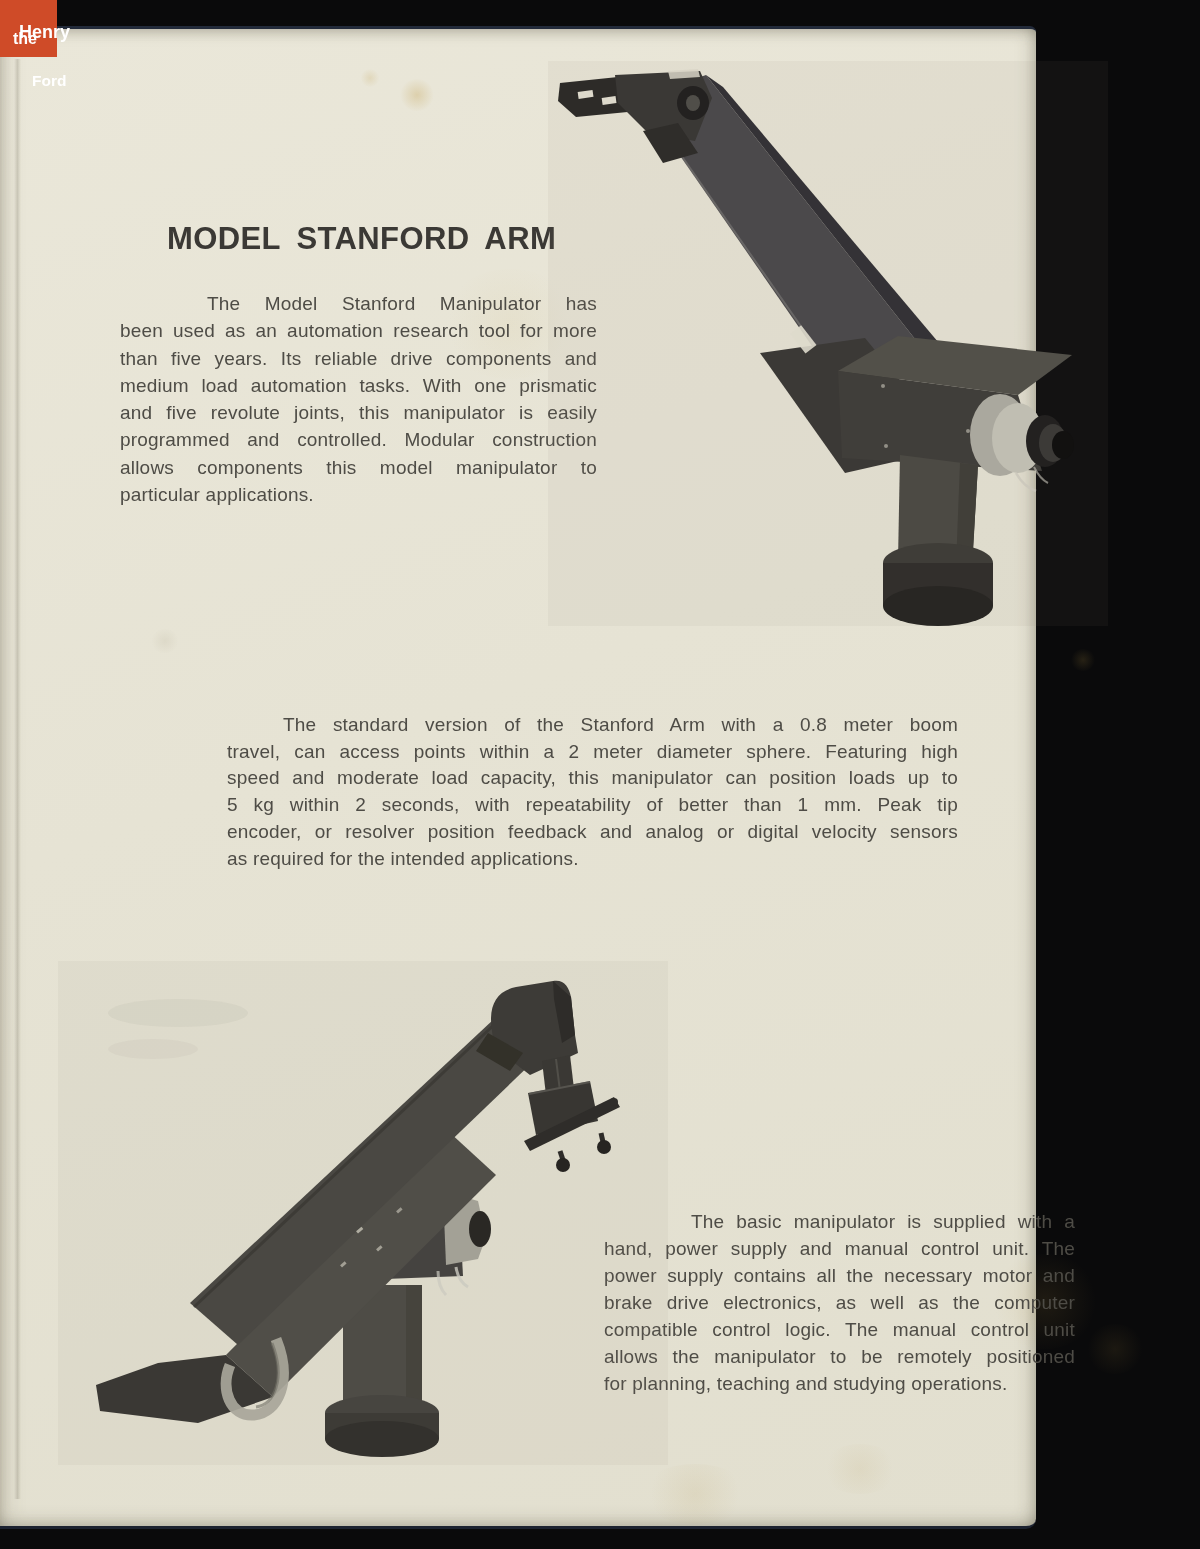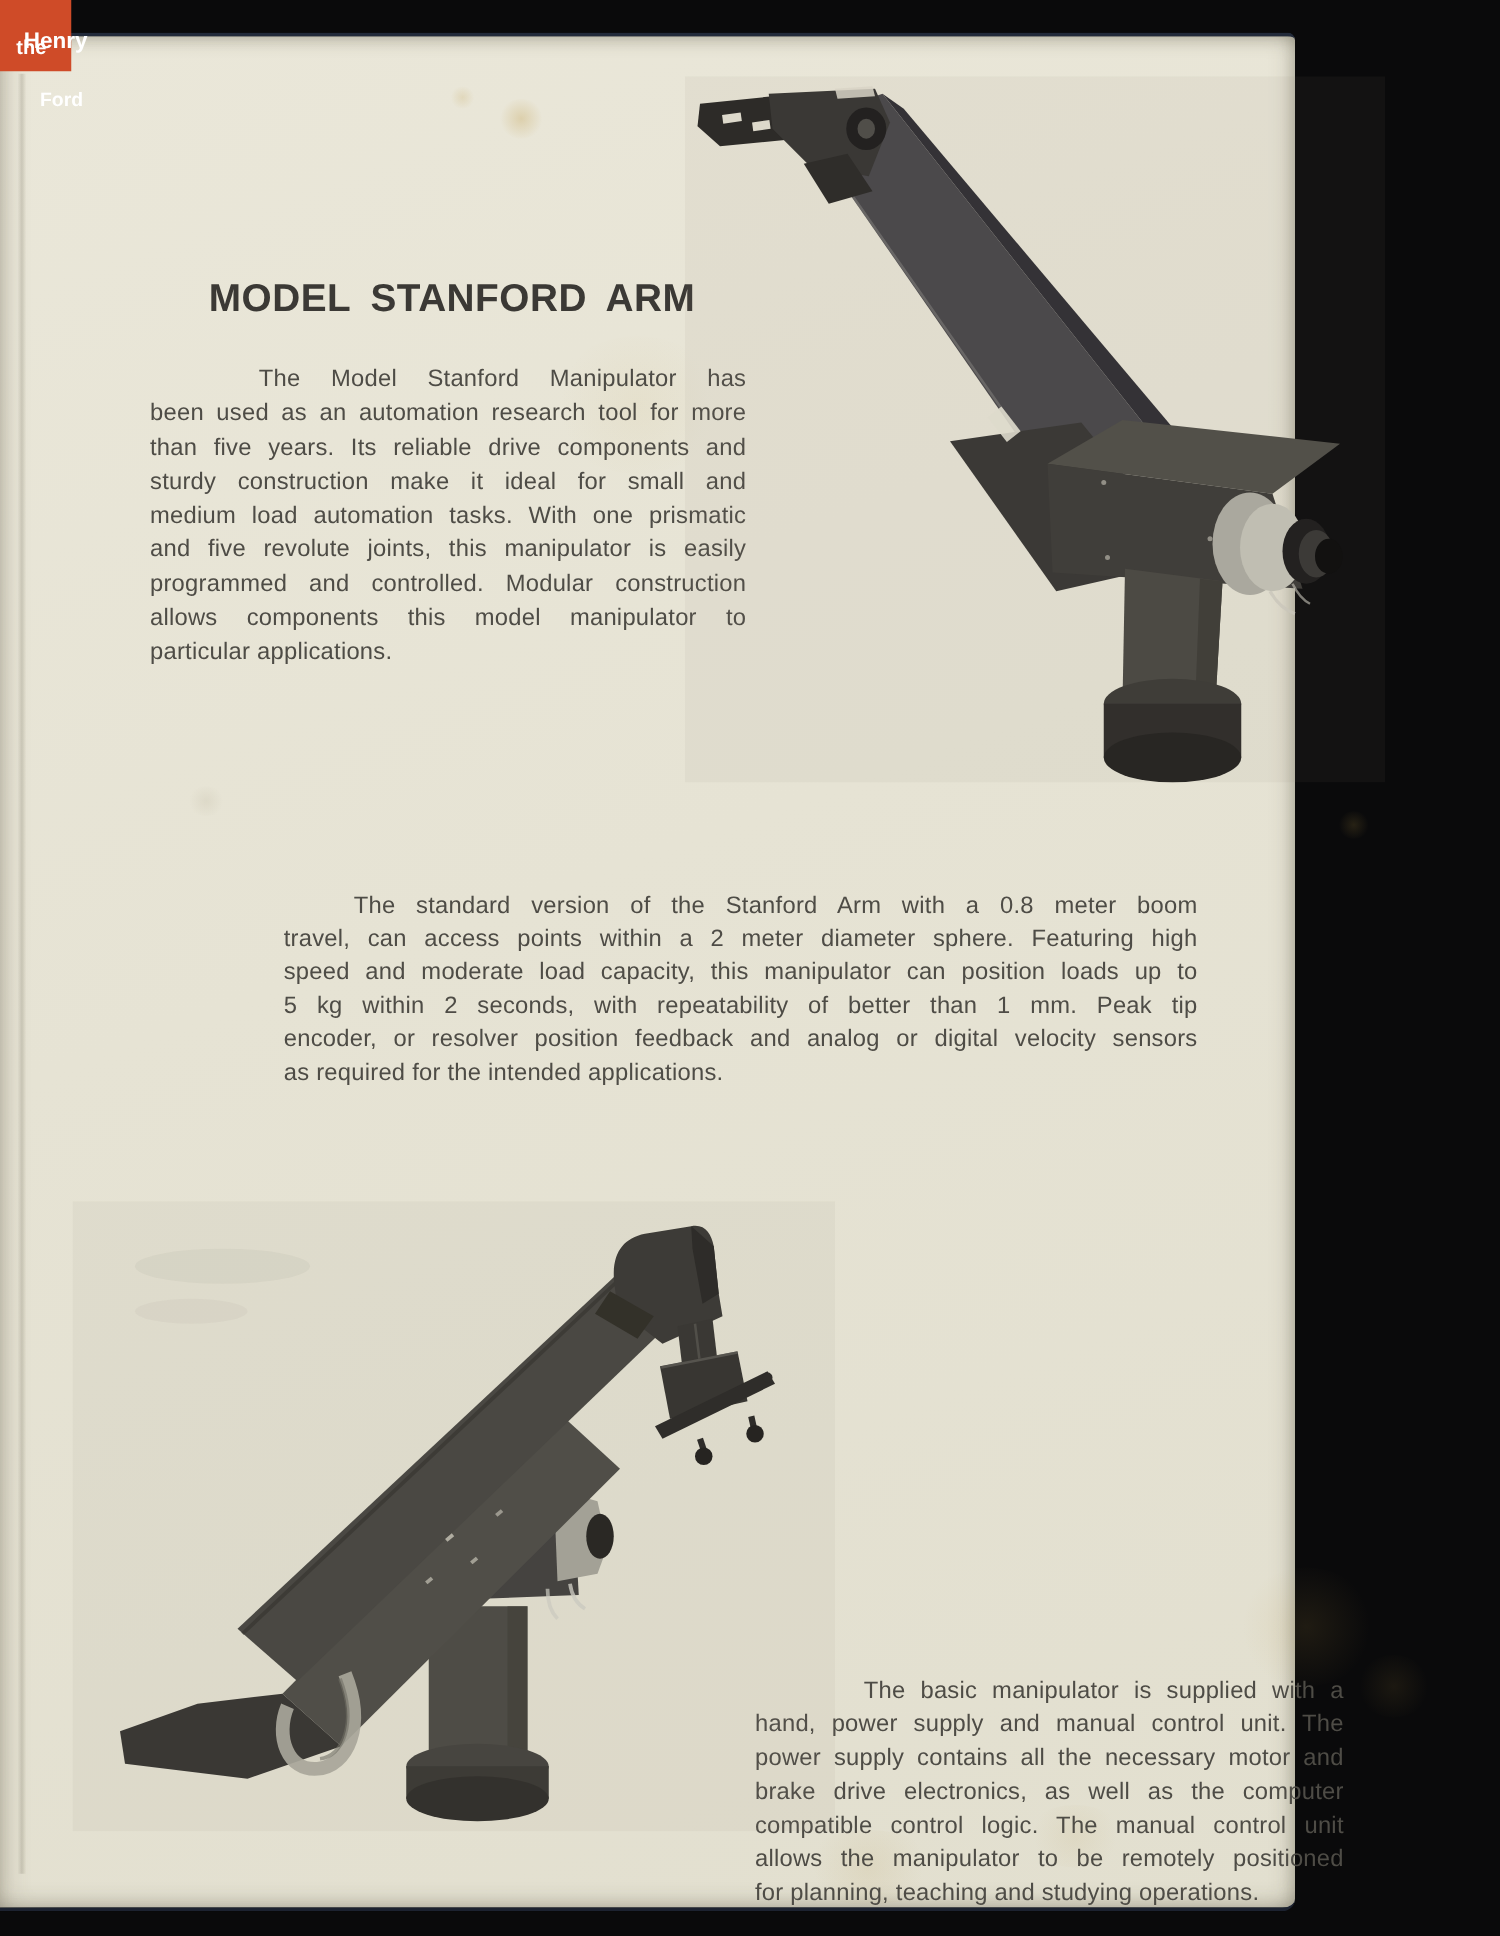--- a/index.html
+++ b/index.html
@@ -33,21 +33,21 @@
   .logo-henry{ left:19px; top:23px; font-size:18px; font-weight:700; }
   .logo-ford { left:32px; top:37px; font-size:15.5px; font-weight:700;margin-top:36px; }
   #page-title {
     position:absolute; left:167px; top:192px; margin:0;
     font-size:31px; font-weight:700; letter-spacing:.4px; word-spacing:7px;
     color:#3b3935;
   }
   .para { position:absolute; color:#4e4c46; font-size:19px; letter-spacing:.2px; }
   #p1 { left:120px; top:261px; width:477px; line-height:27.3px; }
   #p2 { left:227px; top:683px; width:731px; line-height:26.7px; }
-  #p3 { left:604px; top:1310px; width:471px; line-height:27px; }
+  #p3 { left:604px; top:1179px; width:471px; line-height:27px; }
   .ln { text-align:justify; text-align-last:justify; }
   .ln.last { text-align-last:left; }
   .ind87 { text-indent:87px; }
   .ind56 { text-indent:56px; }
   .photo { position:absolute; }
 </style>
 </head>
 <body>
 
 <div id="stage">
@@ -65,21 +65,20 @@
     <div class="stain" style="left:640px;top:1435px;width:110px;height:60px;background:radial-gradient(circle,rgba(180,150,80,.12),rgba(180,150,80,0) 70%);"></div>
     <div class="stain" style="left:820px;top:1415px;width:80px;height:50px;background:radial-gradient(circle,rgba(180,150,80,.10),rgba(180,150,80,0) 70%);"></div>
     <div class="stain" style="left:150px;top:600px;width:30px;height:24px;background:radial-gradient(circle,rgba(150,140,110,.12),rgba(150,140,110,0) 70%);"></div>
 
     <h1 id="page-title">MODEL STANFORD ARM</h1>
 
     <div class="para" id="p1">
       <div class="ln ind87">The Model Stanford Manipulator has</div>
       <div class="ln">been used as an automation research tool for more</div>
       <div class="ln">than five years. Its reliable drive components and</div>
-      <div class="ln">sturdy construction make it ideal for small and</div>
       <div class="ln">medium load automation tasks. With one prismatic</div>
       <div class="ln">and five revolute joints, this manipulator is easily</div>
       <div class="ln">programmed and controlled. Modular construction</div>
       <div class="ln">allows components this model manipulator to</div>
       <div class="ln last">particular applications.</div>
     </div>
 
     <div class="para" id="p2">
       <div class="ln ind56">The standard version of the Stanford Arm with a 0.8 meter boom</div>
       <div class="ln">travel, can access points within a 2 meter diameter sphere. Featuring high</div>

